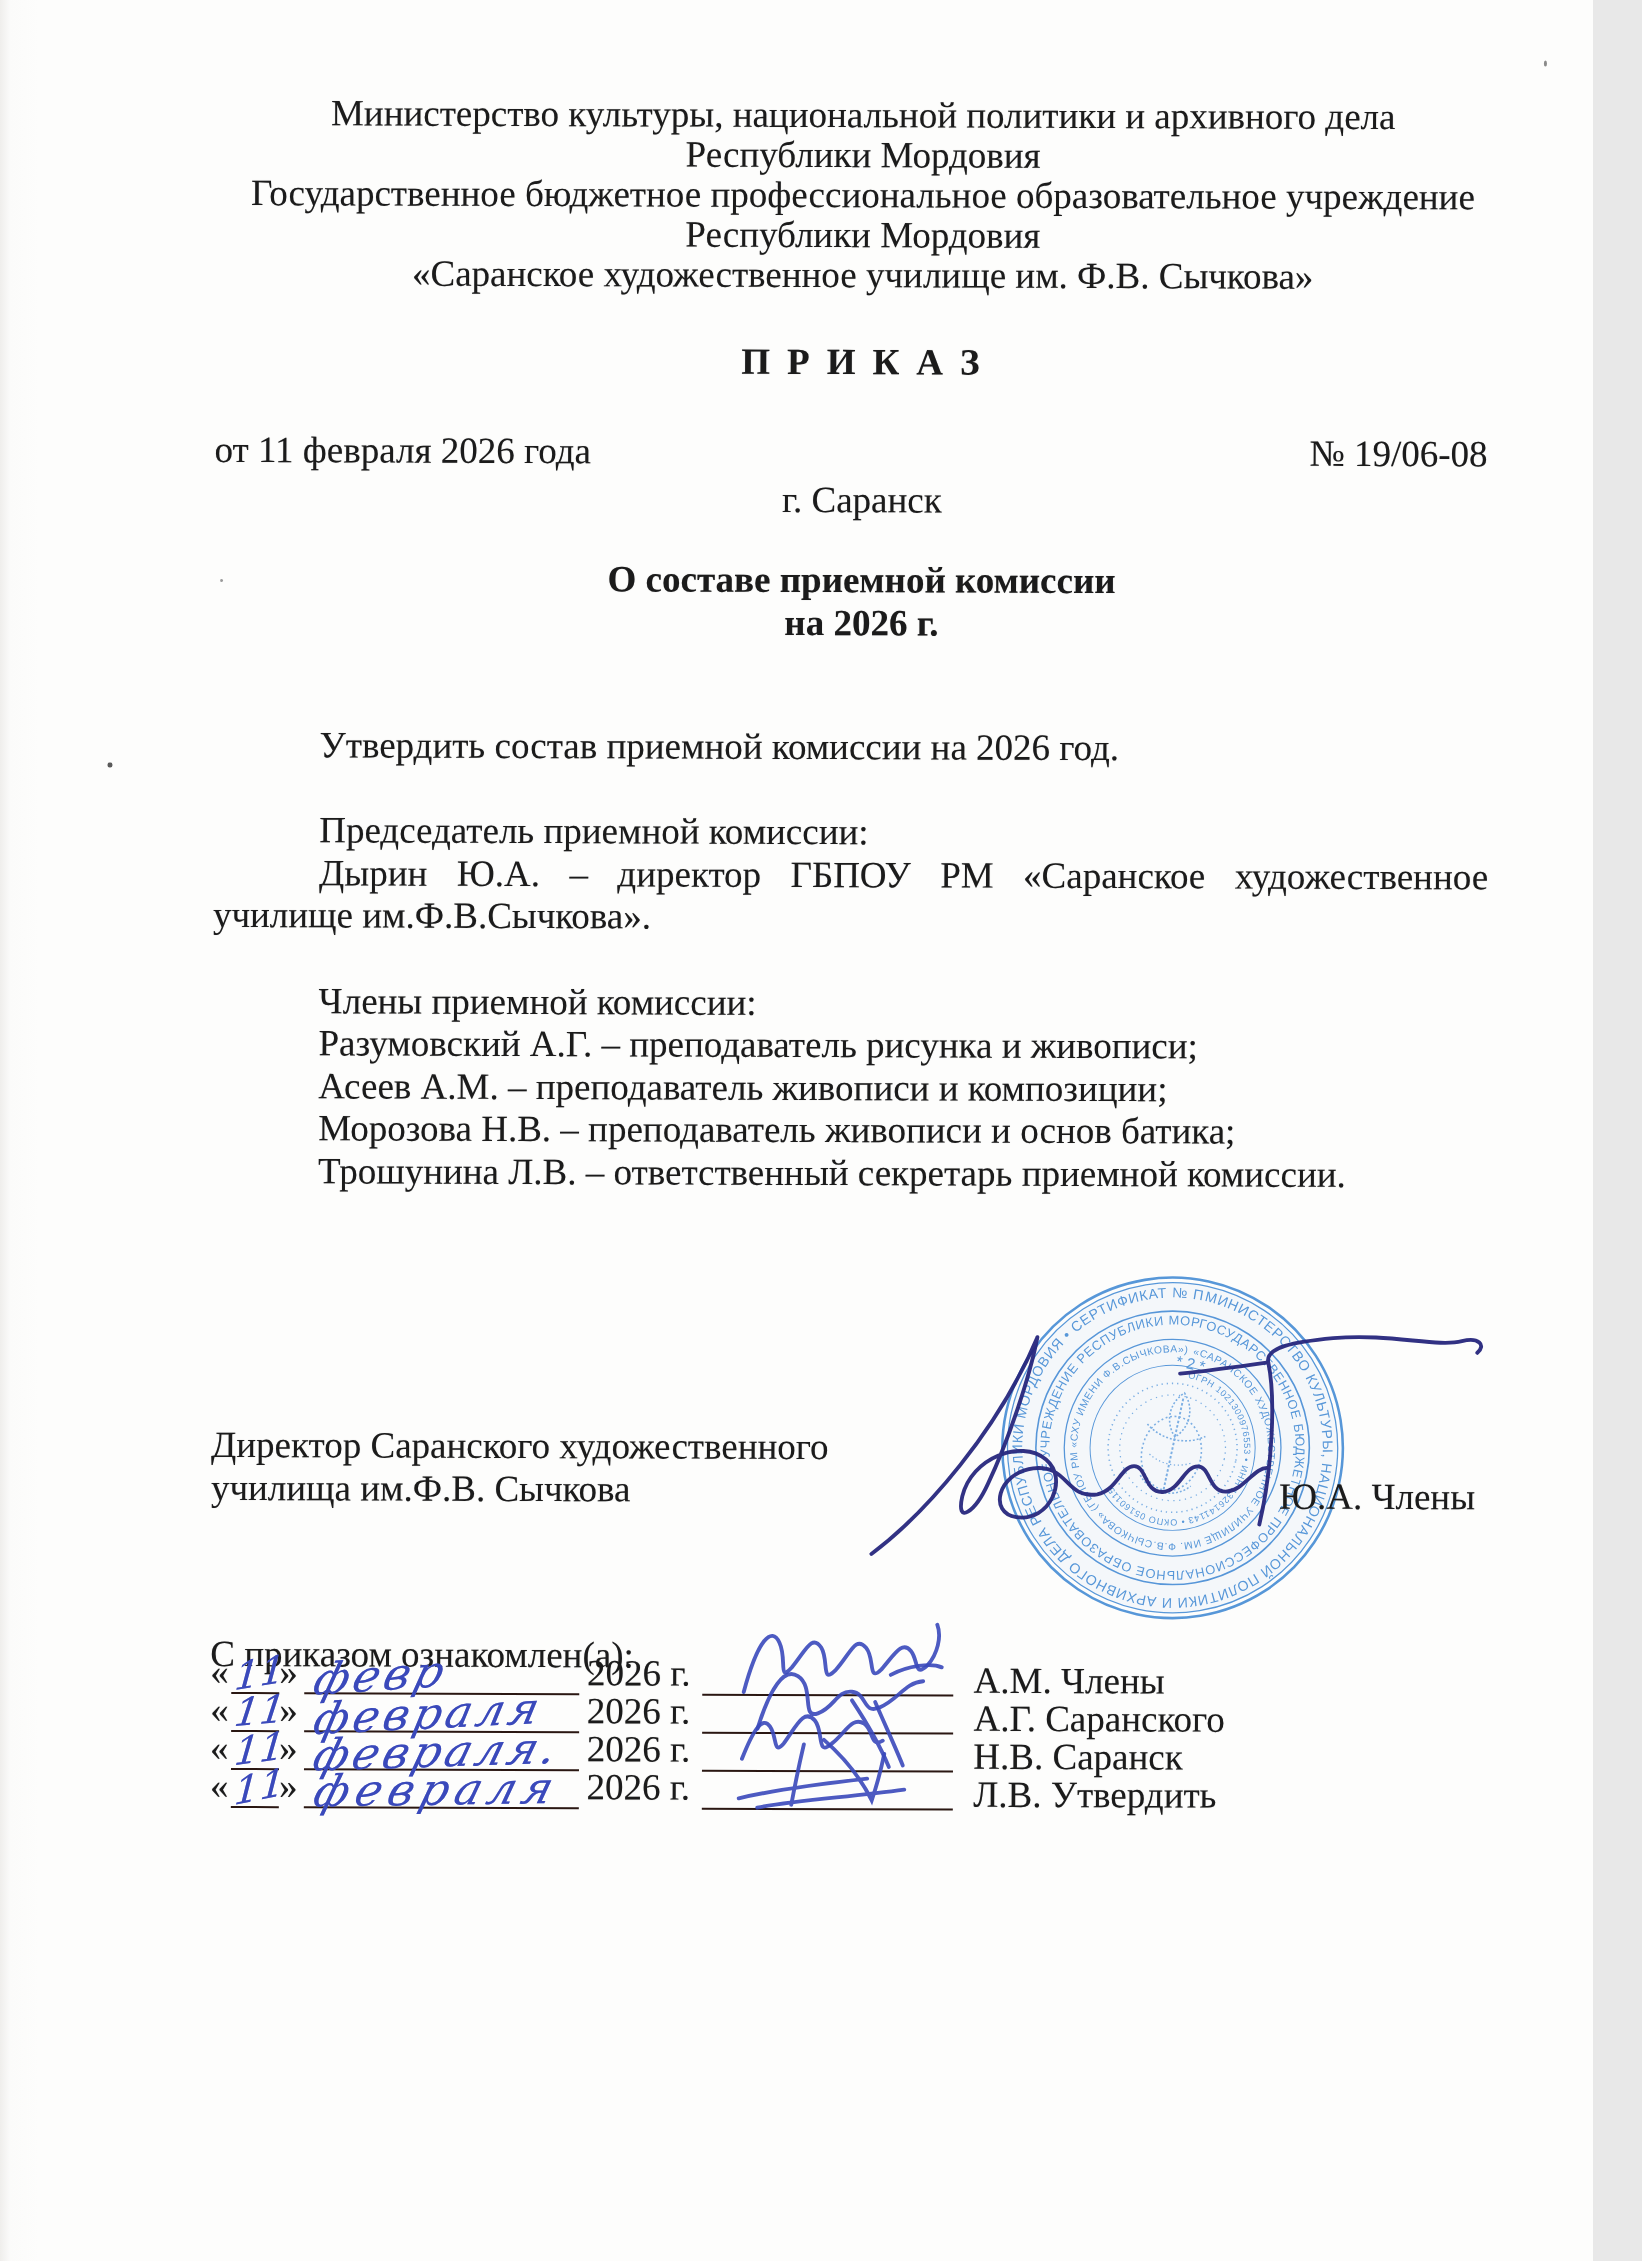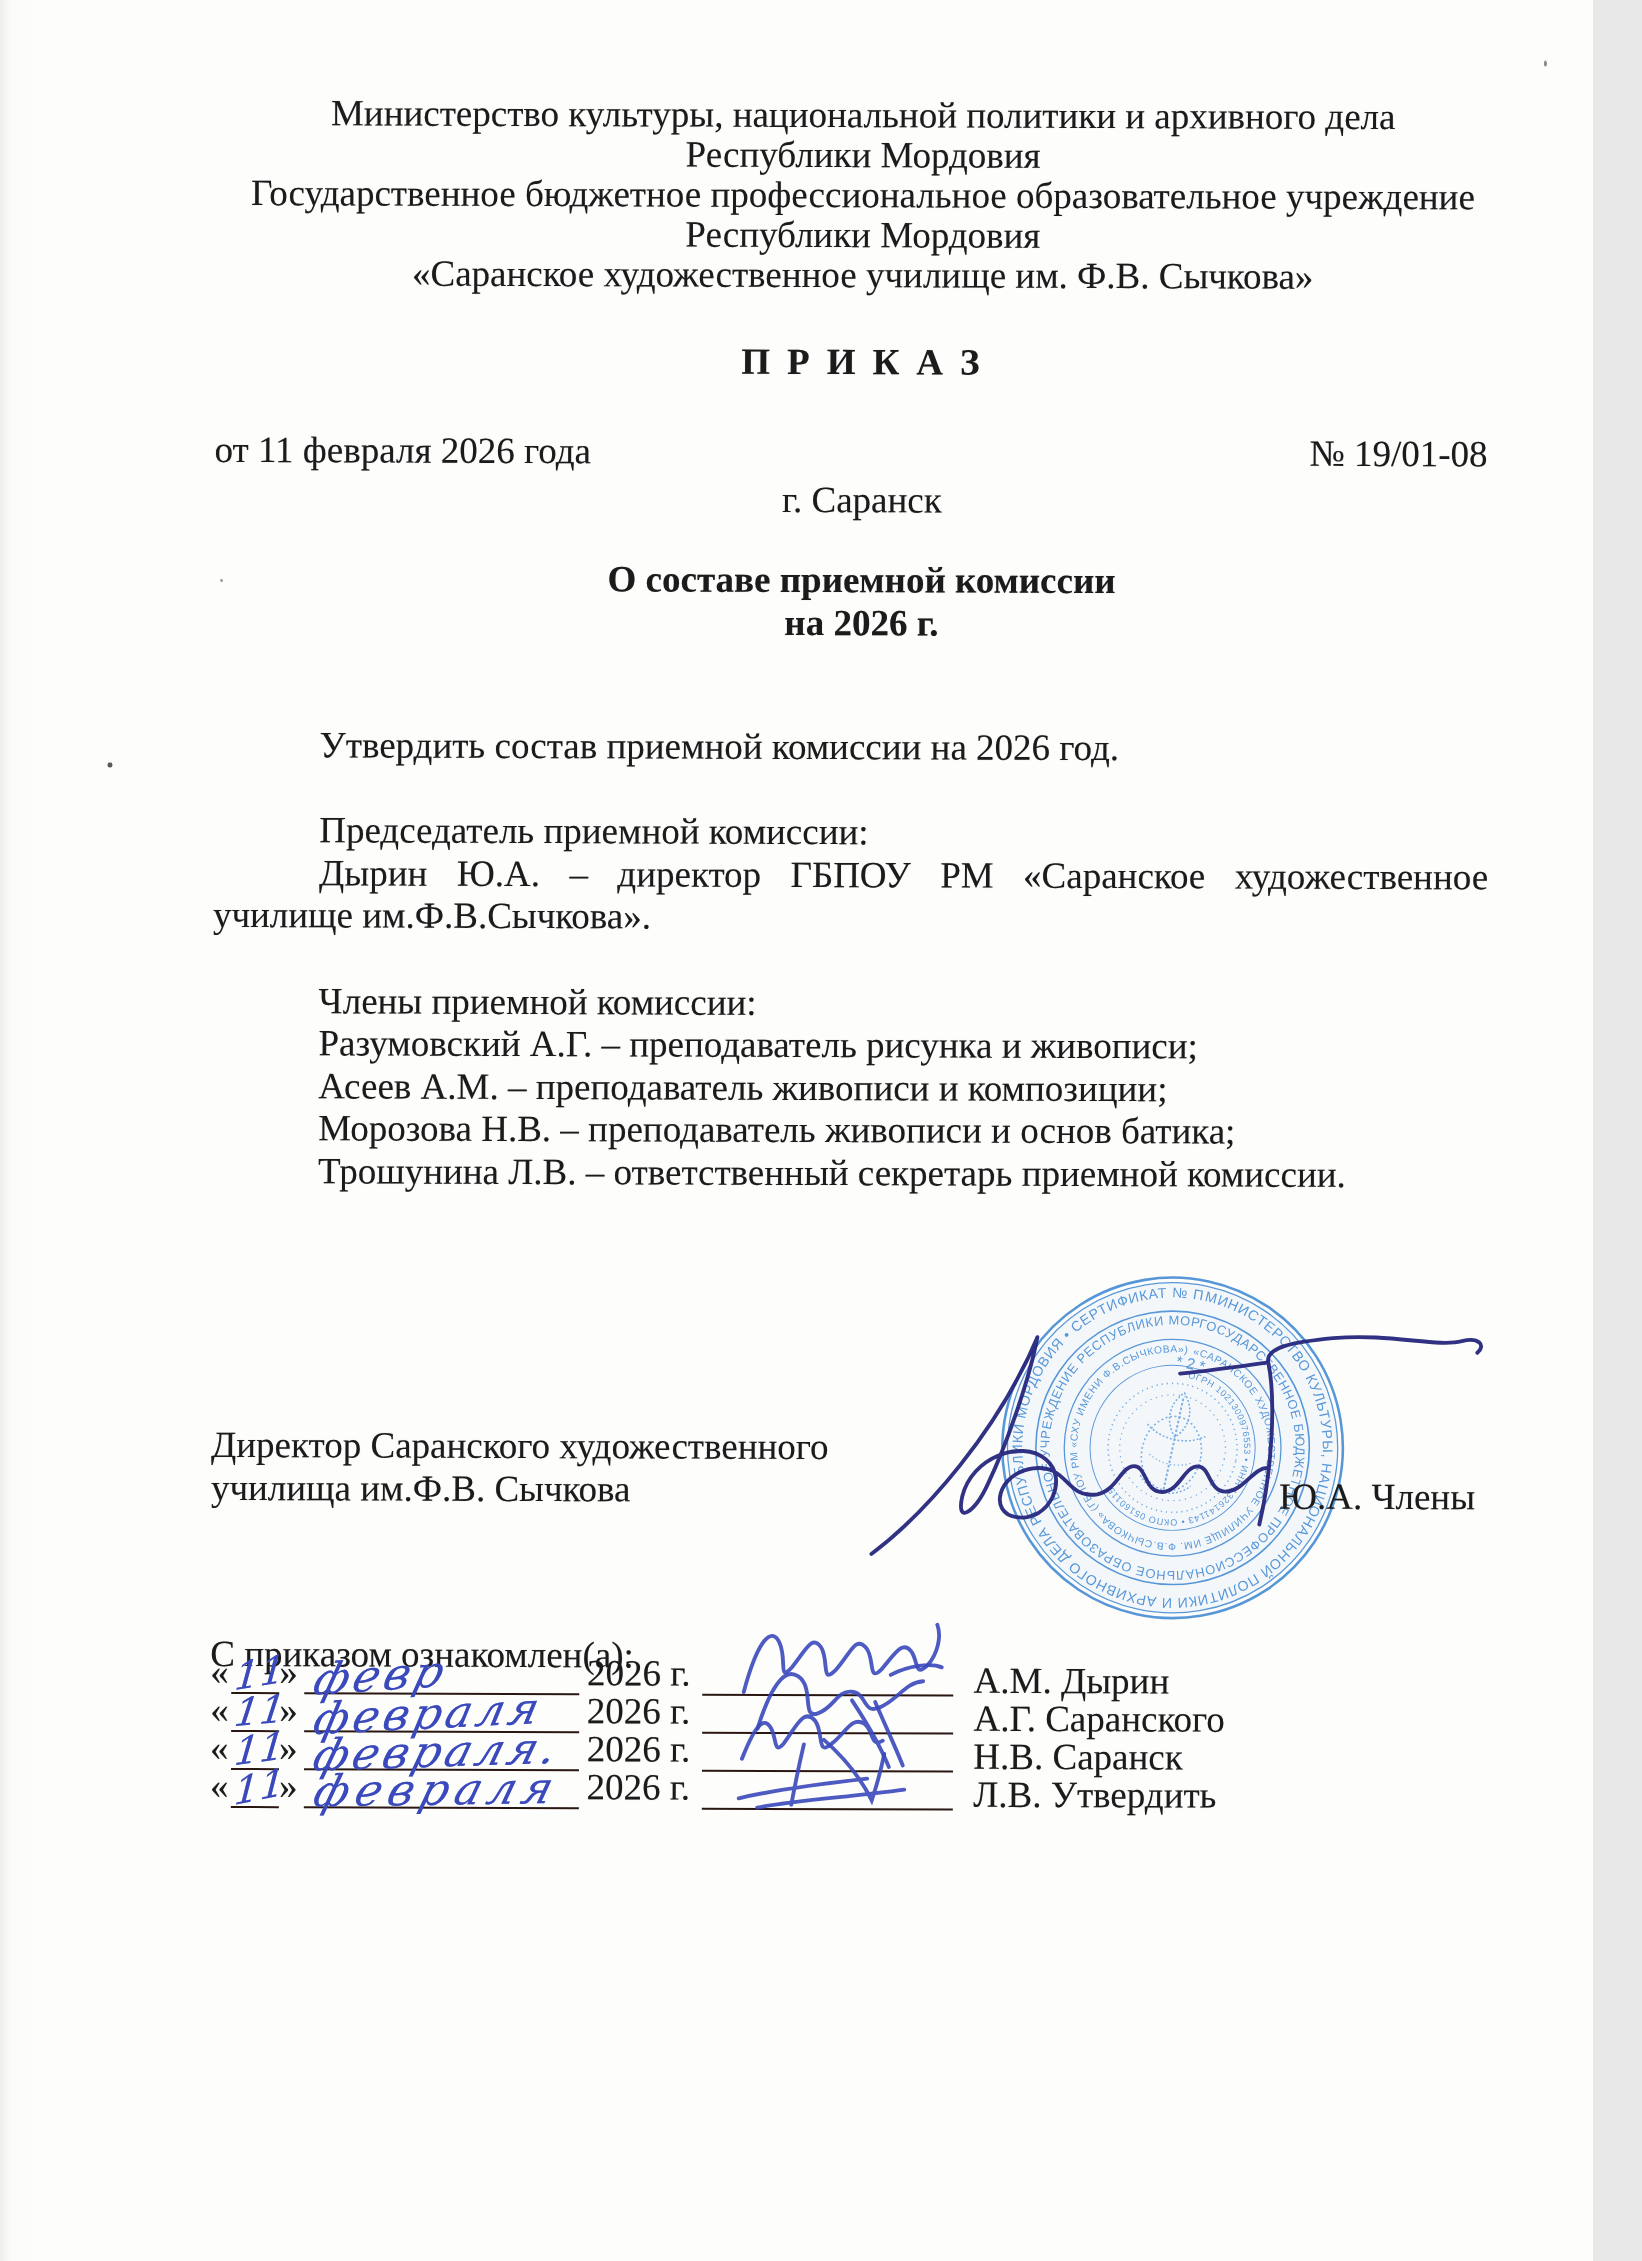--- a/index.html
+++ b/index.html
@@ -55,21 +55,21 @@
       <div>Республики Мордовия</div>
       <div>Государственное бюджетное профессиональное образовательное учреждение</div>
       <div>Республики Мордовия</div>
       <div>«Саранское художественное училище им. Ф.В. Сычкова»</div>
     </div>
 
     <div class="centered abs order-title b printed">П Р И К А З</div>
 
     <div class="abs date-row printed">
       <span>от 11 февраля 2026 года</span>
-      <span>№ 19/01-08</span>
+      <span>№ 19/06-08</span>
     </div>
 
     <div class="centered abs city printed">г. Саранск</div>
 
     <div class="centered abs subject b printed">
       <div>О составе приемной комиссии</div>
       <div>на 2026 г.</div>
     </div>
 
     <div class="abs p-indent printed" style="top:725px;">Утвердить состав приемной комиссии на 2026 год.</div>
@@ -151,21 +151,21 @@
       <span class="quote">»</span>
       <span class="seg seg-month">
         <span class="hand hand-month" style="transform:skewX(-18deg) rotate(-4deg);">февр</span>
       </span>
       <span class="yr">2026 г.</span>
       <span class="seg seg-sig">
         <svg class="row-sig-svg" width="232" height="90" viewBox="0 0 300 110">
           <path d="M 42,98 C 60,30 78,12 88,34 C 98,55 86,86 104,66 C 122,44 130,22 142,40 C 152,56 142,88 160,70 C 180,48 186,24 200,40 C 212,54 202,86 220,68 C 236,50 246,30 258,44 C 268,56 262,80 280,62 C 292,48 298,26 292,10" stroke="#3a49bb" fill="none" stroke-width="5" stroke-linecap="round" opacity="0.9"></path>
         </svg>
       </span>
-      <span class="ack-name">А.М. Дырин</span>
+      <span class="ack-name">А.М. Члены</span>
     </div>
 
     <div class="ack-row printed" style="top:1695px;">
       <span class="quote">«</span>
       <span class="seg seg-day">
         <span class="hand hand-day" style="transform:skewX(-12deg) rotate(-5deg);">11</span>
       </span>
       <span class="quote">»</span>
       <span class="seg seg-month">
         <span class="hand hand-month" style="transform:skewX(-15deg) rotate(-3deg);">февраля</span>

